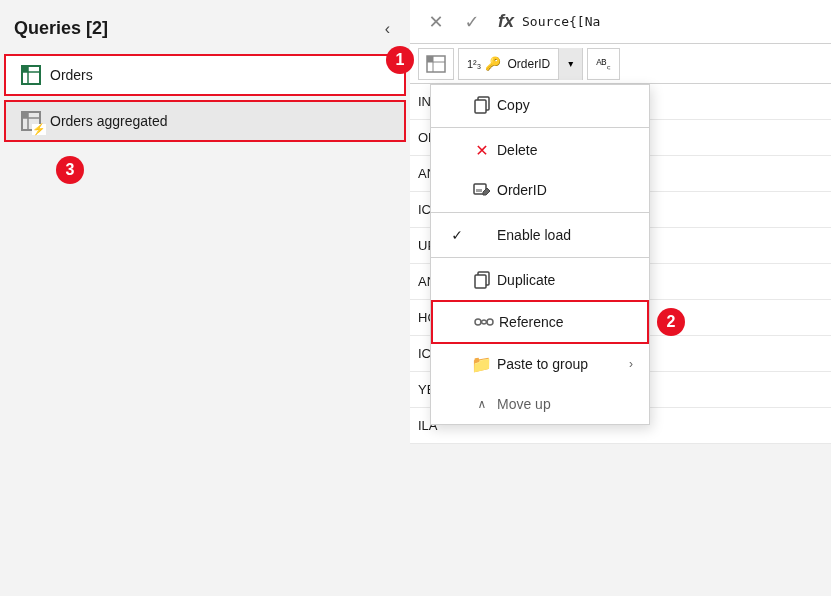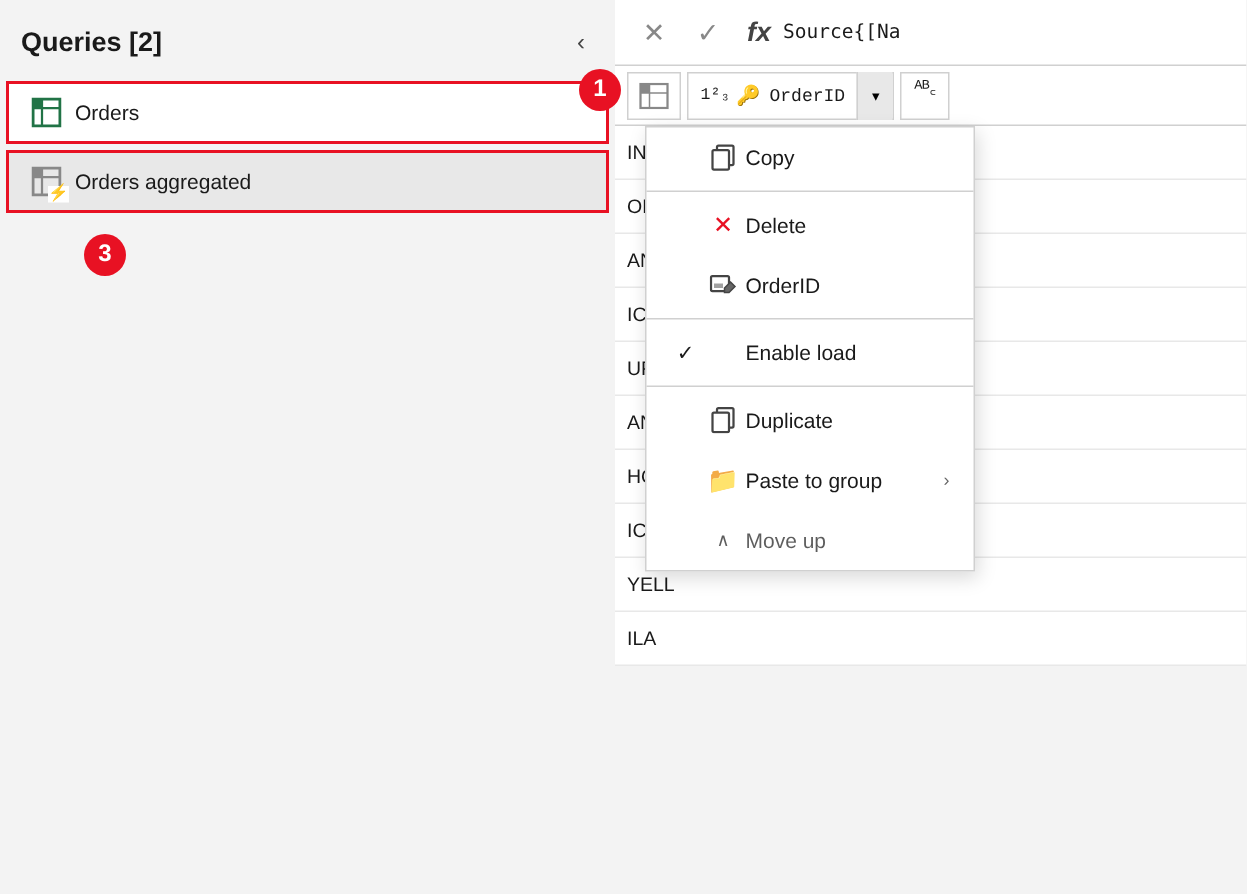--- a/index.html
+++ b/index.html
@@ -172,38 +172,37 @@
       background: white;
     }
 
     .col-type-label {
       display: flex;
       align-items: center;
       padding: 0 8px;
       font-size: 12px;
       color: #1a1a1a;
       gap: 4px;
-      font-family: Liberation Mono, monospace;
     }
 
     .col-dropdown {
       width: 24px;
       height: 32px;
       background: #e8e8e8;
       border-left: 1px solid #d0d0d0;
       display: flex;
       align-items: center;
       justify-content: center;
       cursor: pointer;
       font-size: 10px;
     }
 
     .col-abc {
       display: flex;
-      align-items: flex-start;
+      align-items: center;
       padding: 0 8px;
       font-size: 12px;
       color: #1a1a1a;
       border: 1px solid #d0d0d0;
       height: 32px;
     }
 
     
     .data-rows {
       background: white;
@@ -458,20 +457,33 @@
       <span class="menu-check"></span>
       <span class="menu-icon">
         <svg width="18" height="18" viewBox="0 0 18 18" fill="none">
           <rect x="5" y="1" width="11" height="13" rx="1" stroke="#444" stroke-width="1.5" fill="white"></rect>
           <rect x="2" y="4" width="11" height="13" rx="1" stroke="#444" stroke-width="1.5" fill="white"></rect>
         </svg>
       </span>
       <span>Duplicate</span>
     </div>
 
+    <div class="menu-item reference-item" style="position:relative;">
+      <span class="menu-check"></span>
+      <span class="menu-icon ref-icon">
+        <svg width="20" height="18" viewBox="0 0 20 18" fill="none">
+          <circle cx="4" cy="9" r="3" stroke="#666" stroke-width="1.5" fill="white"></circle>
+          <circle cx="16" cy="9" r="3" stroke="#666" stroke-width="1.5" fill="white"></circle>
+          <path d="M7 9 Q10 5 13 9" stroke="#666" stroke-width="1.5" fill="none"></path>
+          <path d="M7 9 Q10 13 13 9" stroke="#666" stroke-width="1.5" fill="none"></path>
+        </svg>
+      </span>
+      <span>Reference</span>
+      <div class="badge-2">2</div>
+    </div>
 
     <div class="menu-item">
       <span class="menu-check"></span>
       <span class="menu-icon folder-icon">📁</span>
       <span>Paste to group</span>
       <span class="menu-arrow">›</span>
     </div>
 
     <div class="menu-item" style="opacity:0.7;">
       <span class="menu-check"></span>

